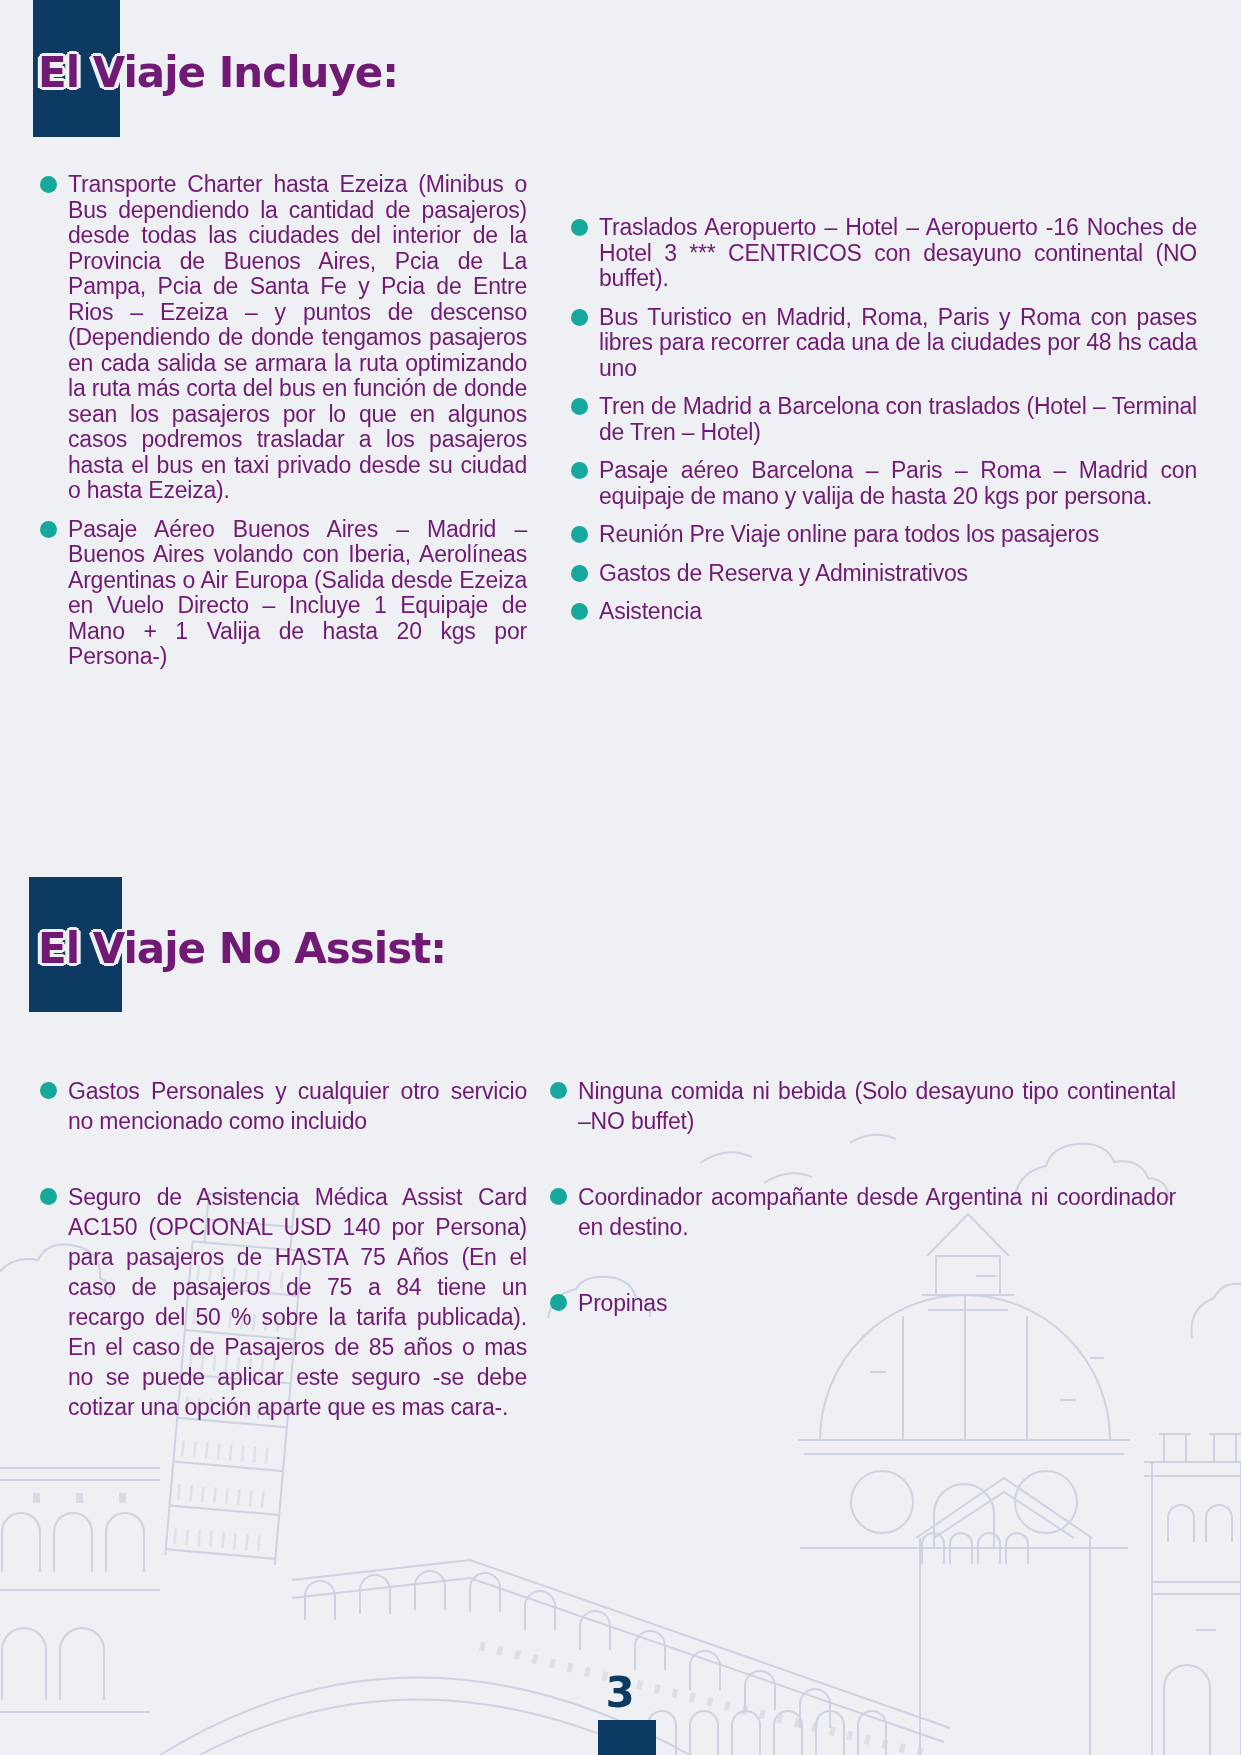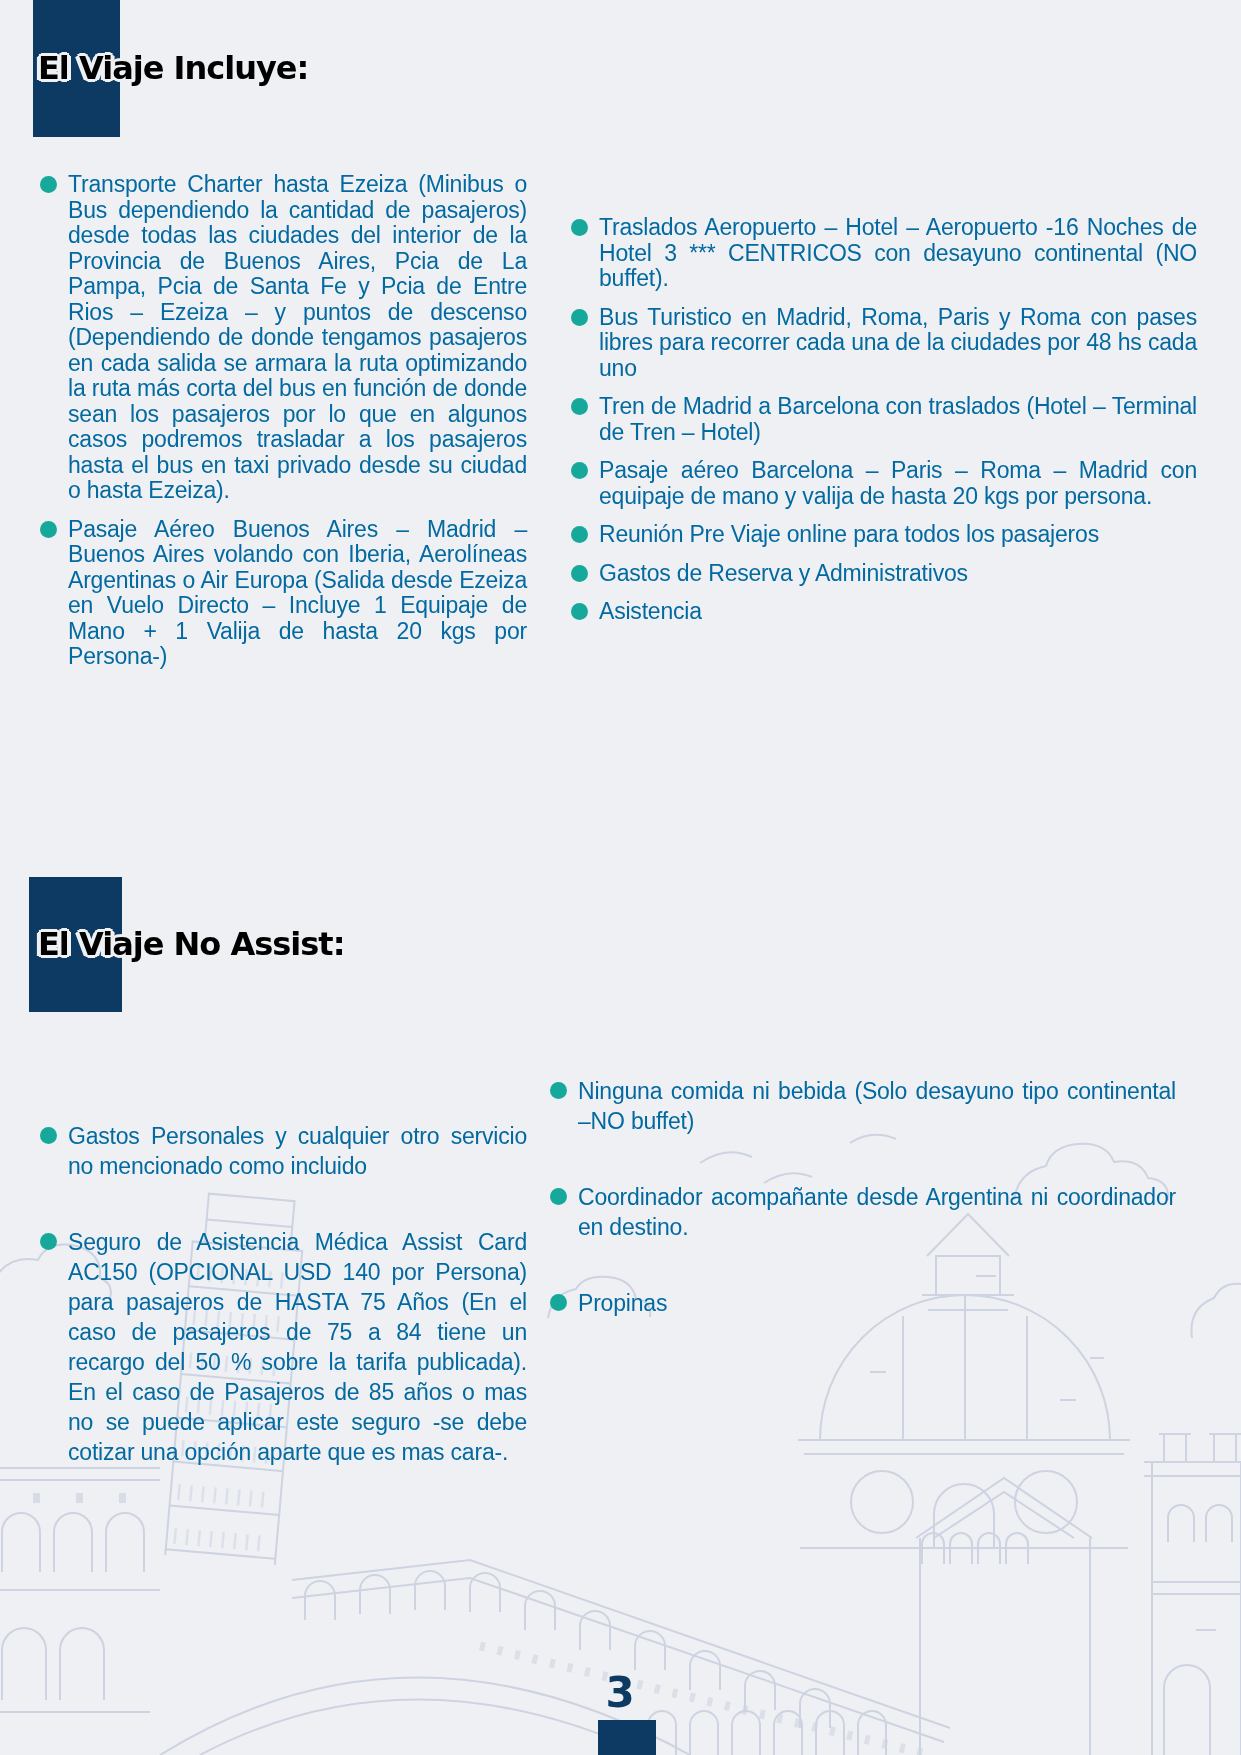--- a/index.html
+++ b/index.html
@@ -9,47 +9,47 @@
     font-family:"Liberation Sans", sans-serif;
   }
   
   .accent-rect { position:absolute; background:#0c3a63; z-index:2; }
   .r1 { left:33px; top:0;     width:87px; height:137px; }
   .r2 { left:29px; top:877px; width:93px; height:135px; }
   
   .title {
     position:absolute; z-index:3; margin:0;
     font-family:"DejaVu Sans", sans-serif; font-weight:bold;
-    font-size:32px; letter-spacing:-1px; line-height:1;
-    color:#000000; white-space:nowrap;
+    font-size:42px; letter-spacing:-1px; line-height:1;
+    color:#701a75; white-space:nowrap;
     text-shadow:
       3px 0 0 #eef0f3, -3px 0 0 #eef0f3, 0 3px 0 #eef0f3, 0 -3px 0 #eef0f3,
       2px 2px 0 #eef0f3, -2px 2px 0 #eef0f3, 2px -2px 0 #eef0f3, -2px -2px 0 #eef0f3,
       4px 1px 0 #eef0f3, -4px 1px 0 #eef0f3;
   }
   .t1 { left:38px; top:52px; }
   .t2 { left:38px; top:928px; }
   
   .blist {
     position:absolute; z-index:2; margin:0; padding:0; list-style:none;
-    color:#0369a1; text-align:justify;
+    color:#701a75; text-align:justify;
   }
   .blist li { position:relative; padding-left:28px; }
   .sec1 { font-size:23px; line-height:25.5px; letter-spacing:-0.2px; }
   .sec1 li { margin-bottom:13px; }
   .sec2 { font-size:23px; line-height:30px; letter-spacing:-0.2px; }
   .sec2 li { margin-bottom:46px; }
   .dot {
     position:absolute; left:0; top:4px; width:17px; height:17px;
     border-radius:50%; background:#17a89c;
   }
   .sec2 .dot { top:6px; }
   #list-s1-left  { left:40px;  top:172px;  width:487px; }
   #list-s1-right { left:571px; top:172px;  width:626px;margin-top:43px; }
-  #list-s2-left  { left:40px;  top:1121px; width:487px; }
+  #list-s2-left  { left:40px;  top:1076px; width:487px; }
   #list-s2-right { left:550px; top:1076px; width:626px; }
   
   .page-number {
     position:absolute; left:570px; top:1668px; width:100px; z-index:2;
     text-align:center; font-family:"DejaVu Sans", sans-serif;
     font-weight:bold; font-size:42px; color:#0c3a63;
   }
   .page-number-rect {
     position:absolute; left:598px; top:1720px; width:58px; height:35px;
     background:#0c3a63; z-index:2;

